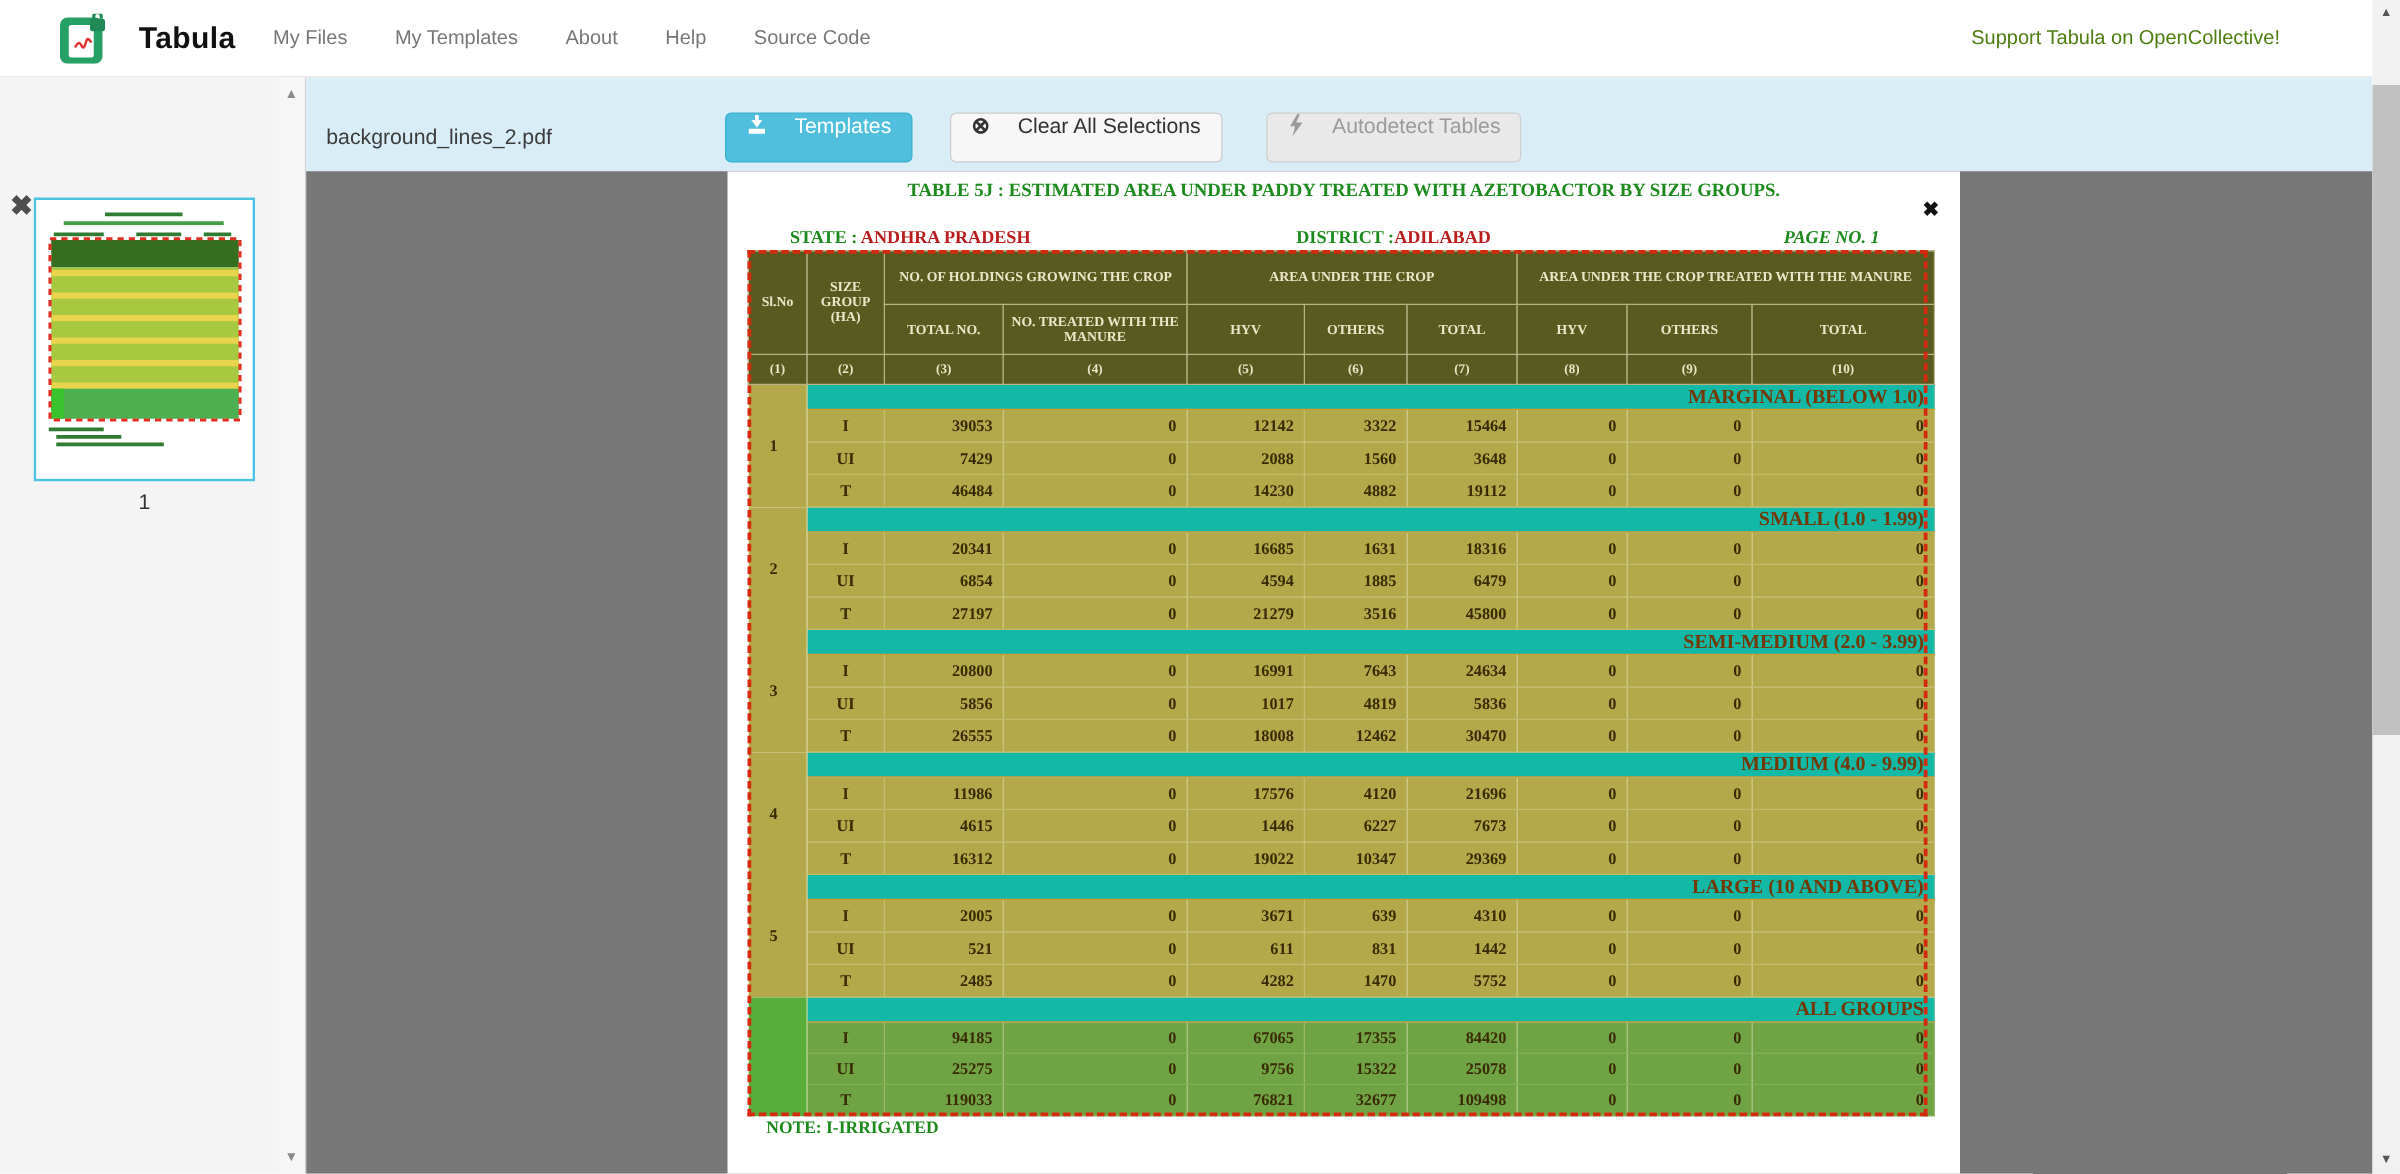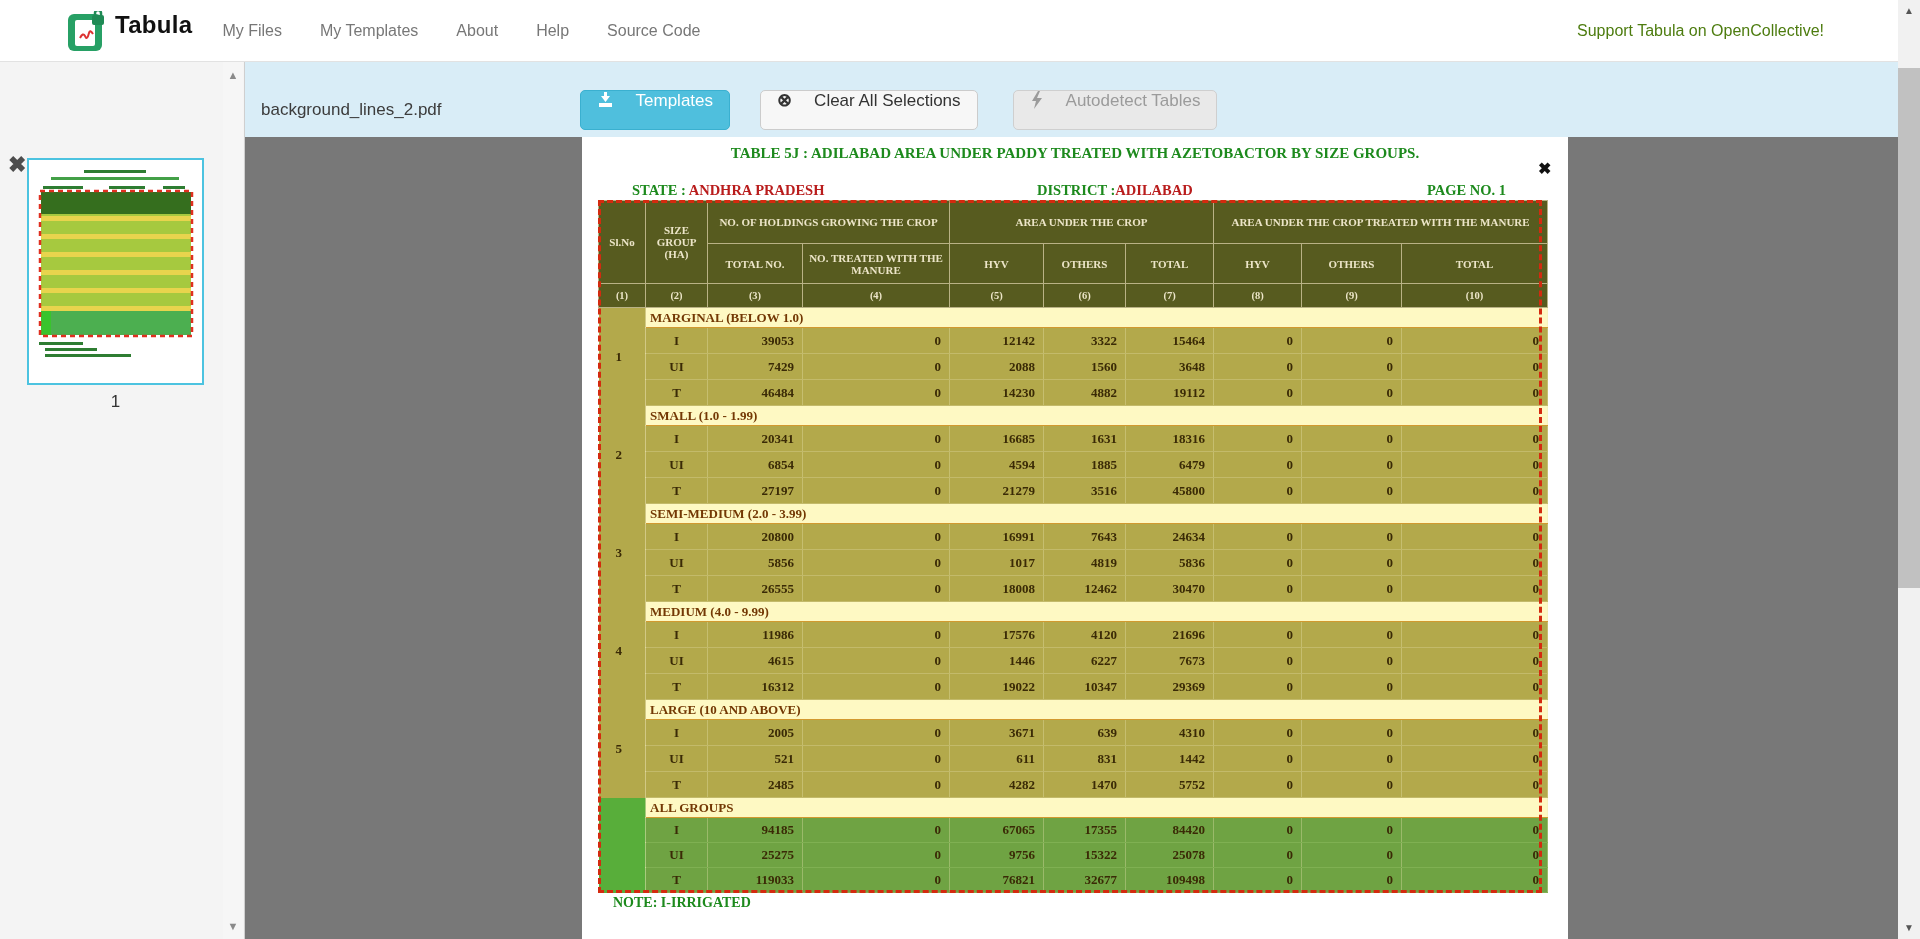--- a/index.html
+++ b/index.html
@@ -3,21 +3,21 @@
 <meta charset="utf-8">
 <style>
   * { margin:0; padding:0; box-sizing:border-box; }
   html,body { width:1920px; height:939px; overflow:hidden; background:#fff;
               font-family:"Liberation Sans", sans-serif; }
   .app { position:relative; width:1920px; height:939px; overflow:hidden; }
 
   
   .navbar { position:absolute; left:0; top:0; width:1898px; height:62px;
             background:#fff; border-bottom:1px solid #e2e2e2; display:flex; align-items:center; }
-  .brand { display:flex; align-items:flex-start; margin-left:68px; cursor:pointer; }
+  .brand { display:flex; align-items:center; margin-left:48px; cursor:pointer;gap:16px; }
   .brand-icon { width:38px; height:40px; margin-right:9px; }
   .brand-name { font-size:24px; font-weight:bold; color:#111; letter-spacing:.3px; }
   .nav-links { display:flex; margin-left:30px; gap:38px; }
   .nav-link { font-size:16px; color:#777; cursor:pointer; white-space:nowrap; }
   .support { position:absolute; right:74px; font-size:16px; color:#4d7c0f; cursor:pointer;margin-left:24px; }
 
   
   .sidebar { position:absolute; left:0; top:62px; width:245px; height:877px;
              background:#f4f4f4; border-right:1px solid #cfcfcf; }
   .side-scroll { position:absolute; right:1px; top:0; width:20px; height:100%; background:#f6f6f6; }
@@ -47,40 +47,40 @@
   
   .main { position:absolute; left:245px; top:137px; width:1653px; height:802px;
           background:#787878; overflow:hidden; }
   .page { position:absolute; left:337px; top:0; width:986px; height:810px; background:#fff; }
   .doc-title { position:absolute; left:0; top:8px; width:100%; text-align:center;
                font-family:"Liberation Serif", serif; font-weight:bold; font-size:15px; color:#1d8a1d; }
   .doc-meta { position:absolute; left:0; top:45px; width:100%; height:18px;
               font-family:"Liberation Serif", serif; font-weight:bold; font-size:14.5px; }
   .meta-state { position:absolute; left:50px; }
   .meta-district { position:absolute; left:455px; }
-  .meta-pageno { position:absolute; left:845px; color:#1d8a1d; }
+  .meta-pageno { position:absolute; left:845px; color:#1d8a1d;font-style:italic; }
   .green-lbl { color:#1d8a1d; }
   .dark-val { color:#b91c1c; }
   .sel-close { position:absolute; left:956px; top:24px; font-size:16px; font-weight:bold;
                color:#111; cursor:pointer; line-height:16px; }
 
   
   table.doc-table { position:absolute; left:16px; top:63px; width:949px;
                     border-collapse:collapse; table-layout:fixed;
                     font-family:"Liberation Serif", serif; }
   .doc-table th { background:#575b1f; color:#ece5c8; font-weight:bold; font-size:11px;
                   text-align:center; vertical-align:middle; border:1px solid #b9b285; padding:1px 2px; }
   .doc-table tr.h1 th { height:43px; }
   .doc-table tr.h2 th { height:40px; }
   .doc-table tr.h3 th { height:24px; font-size:10.5px; }
   .doc-table td { font-weight:bold; font-size:13px; color:#3a2a06; padding:0 8px 0 2px;
                   border-right:1px solid rgba(235,228,180,.35); }
   tr.group-row { height:20px; }
-  tr.group-row td.group-label { background:#fef9c3; color:#733804; text-align:left;
-                  padding-left:4px; font-size:13px; border-bottom:1px solid #d2992f; }
+  tr.group-row td.group-label { background:#14b8a6; color:#733804; text-align:right;
+                  padding-left:4px; font-size:16px; border-bottom:1px solid #d2992f; }
   td.slno-cell { background:#b3a94b; text-align:center; vertical-align:middle;
                  border-right:1px solid rgba(235,228,180,.55); font-size:13px; }
   td.slno-cell.green { background:#58ae3a; }
   tr.data-row { height:26px; }
   tr.data-row.khaki td { background:#b3a94b; border-bottom:1px solid #c3ba6a; }
   tr.data-row.green { height:25px; }
   tr.data-row.green td { background:#6fa343; border-bottom:1px solid #7fb052; }
   tr.data-row td.rowtype { text-align:center; padding:0; }
   tr.data-row td.num { text-align:right; }
 
@@ -181,21 +181,21 @@
       <svg class="glyph" width="14" height="18" viewBox="0 0 14 18">
         <path d="M8 0 L2 10 H6 L4 18 L12 7 H7 L10 0 Z" fill="#9b9b9b"></path>
       </svg>
       <span>Autodetect Tables</span>
     </div>
 
   </div>
 
   <div class="main">
     <div class="page">
-      <div class="doc-title">TABLE 5J : ADILABAD AREA UNDER PADDY  TREATED WITH AZETOBACTOR BY SIZE GROUPS.</div>
+      <div class="doc-title">TABLE 5J : ESTIMATED AREA UNDER PADDY  TREATED WITH AZETOBACTOR BY SIZE GROUPS.</div>
 
       <div class="doc-meta">
         <span class="meta-state"><span class="green-lbl">STATE : </span><span class="dark-val">ANDHRA PRADESH</span></span>
         <span class="meta-district"><span class="green-lbl">DISTRICT :</span><span class="dark-val">ADILABAD</span></span>
         <span class="meta-pageno">PAGE NO. 1</span>
       </div>
 
       <span class="sel-close">✖</span>
 
       <table class="doc-table">

